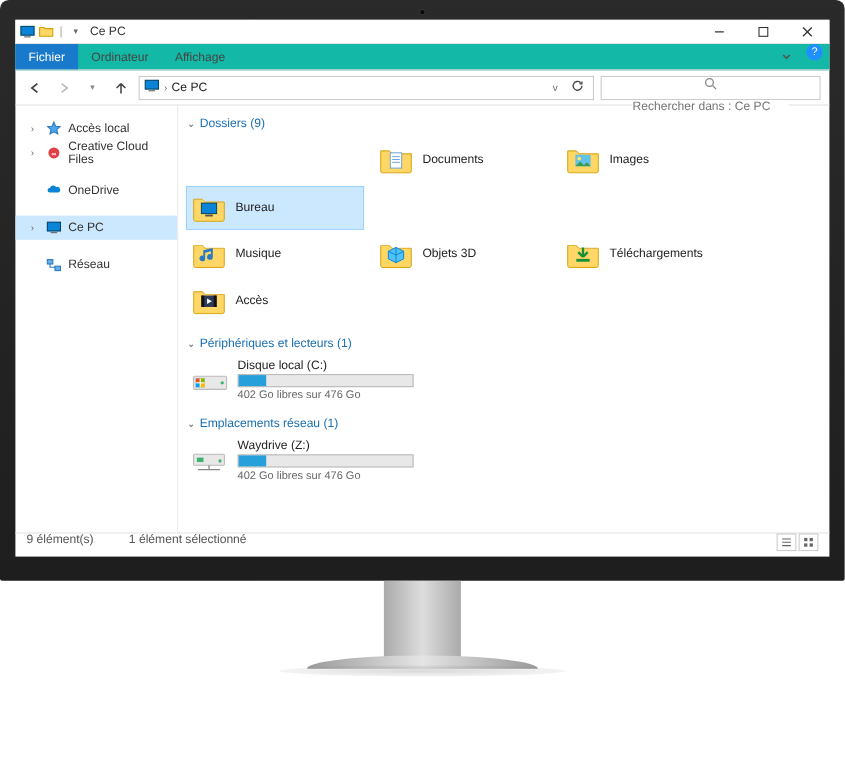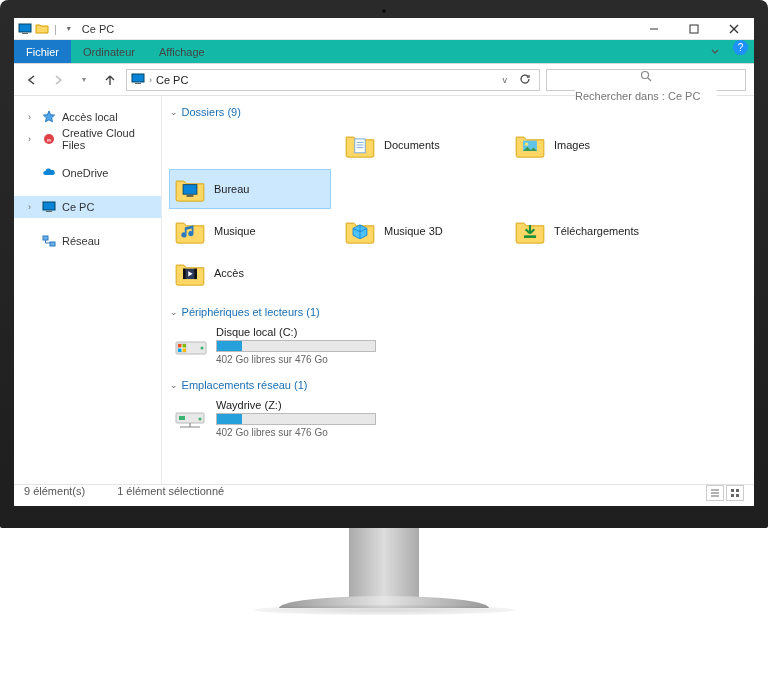--- a/index.html
+++ b/index.html
@@ -304,21 +304,21 @@
             </div>
             <div class="folder-item">
     <span class="folder-icon">
                 <svg class="svg-folder" viewBox="0 0 36 30">
     <path d="M2 6h9l3 3h20v18a2 2 0 0 1-2 2H4a2 2 0 0 1-2-2z" fill="#ffd766" stroke="#d4a000"></path>
     <path d="M2 6h9l3 3h20" fill="none" stroke="#e6b94a"></path>
     <path d="M18 8l8 4v8l-8 4-8-4v-8z" fill="#4fc3f7" stroke="#0a84d6"></path>
                   <path d="M18 8v16M10 12l8 4 8-4" fill="none" stroke="#0a84d6"></path>
   </svg>
               </span>
-    <span class="folder-label">Musique 3D</span>
+    <span class="folder-label">Objets 3D</span>
             </div>
             <div class="folder-item">
     <span class="folder-icon">
                 <svg class="svg-folder" viewBox="0 0 36 30">
     <path d="M2 6h9l3 3h20v18a2 2 0 0 1-2 2H4a2 2 0 0 1-2-2z" fill="#ffd766" stroke="#d4a000"></path>
     <path d="M2 6h9l3 3h20" fill="none" stroke="#e6b94a"></path>
     <path d="M18 8v10m0 0l-5-5m5 5l5-5" stroke="#1a8f3a" stroke-width="2.5" fill="none"></path>
                   <rect x="11" y="20" width="14" height="3" fill="#1a8f3a"></rect>
   </svg>
               </span>

